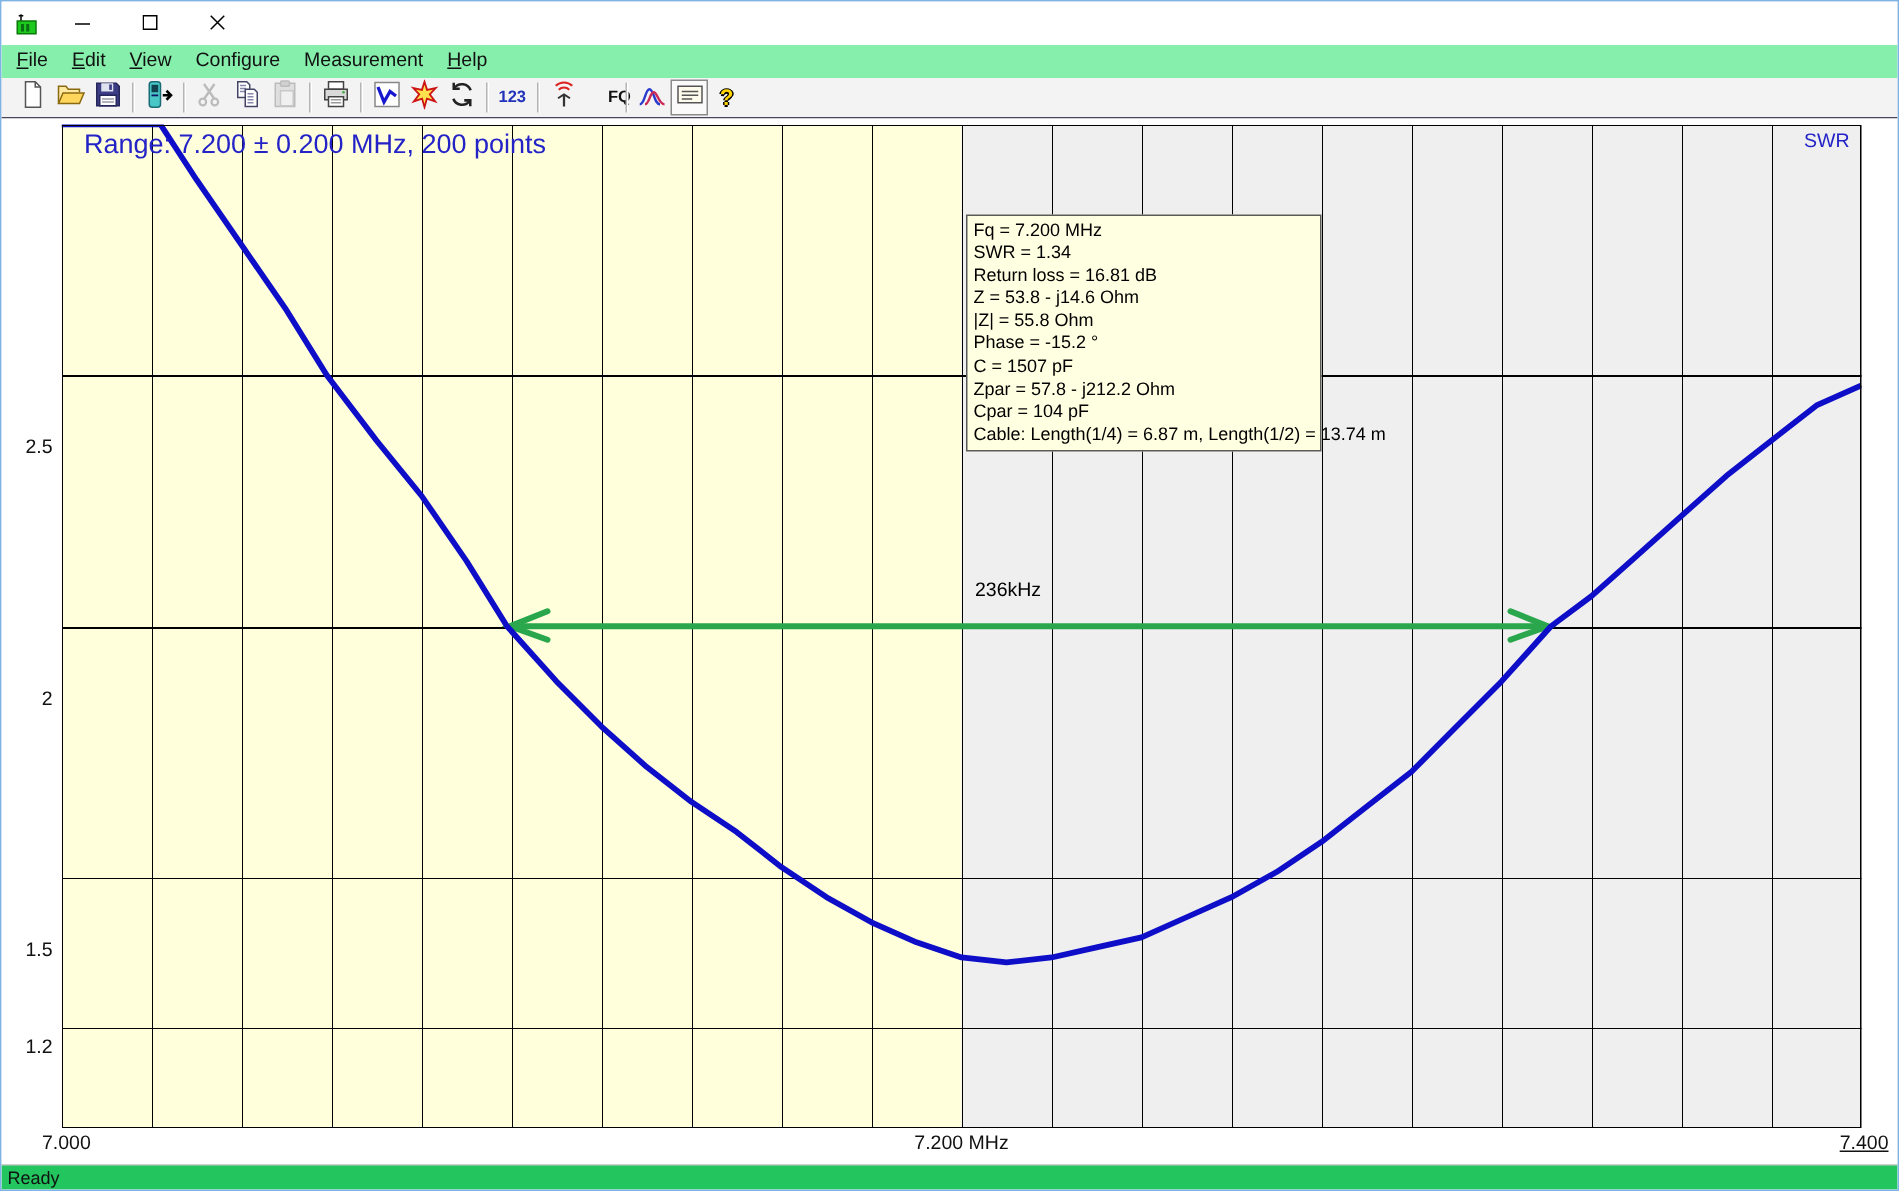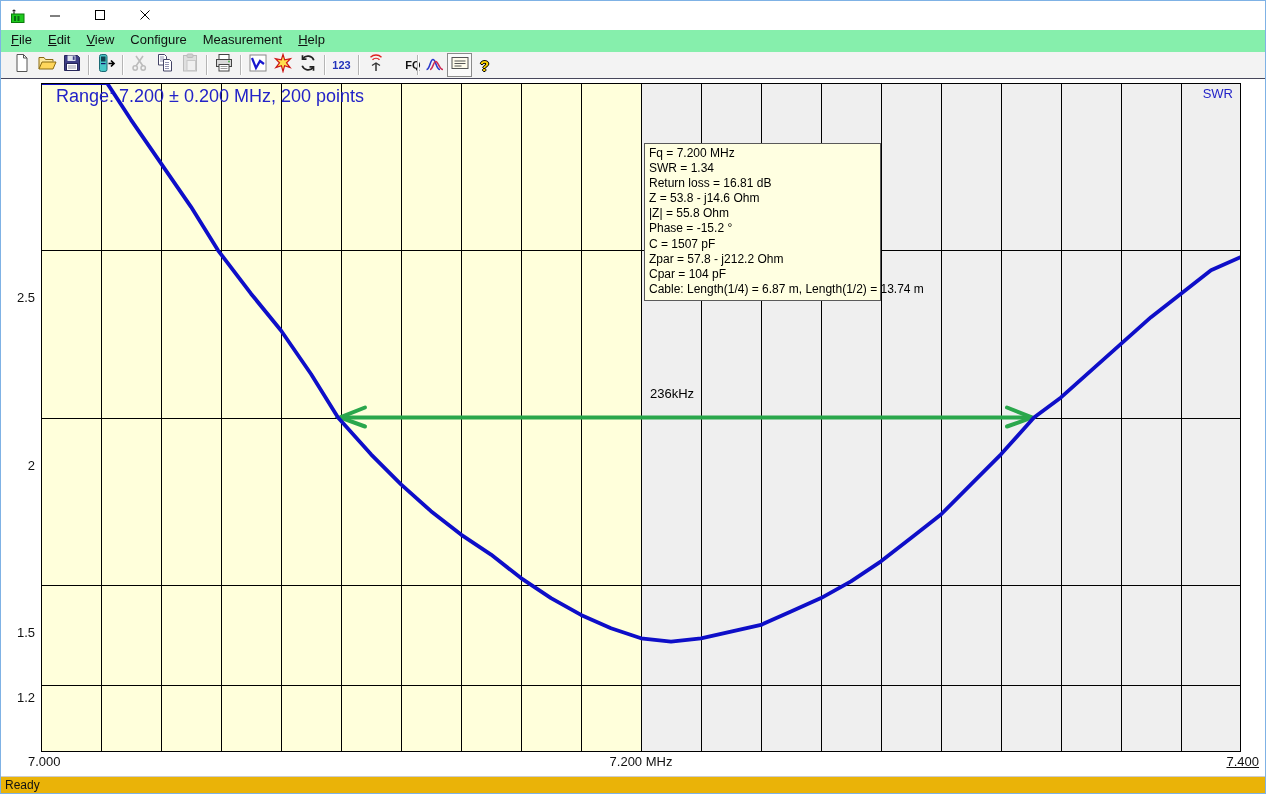--- a/index.html
+++ b/index.html
@@ -34,21 +34,21 @@
   .ylabel { position:absolute; left:0; width:34px; text-align:right; font-size:13px; color:#111;margin-top:48px; }
   .xlabel { position:absolute; font-size:13px; color:#111; white-space:nowrap; }
   .range-label { position:absolute; left:15px; top:3px; font-size:18px; white-space:nowrap; }
   .mode-label  { position:absolute; right:8px; top:3px; font-size:13px; font-weight:normal; }
   .tooltip {
     position:absolute; left:603px; top:60px; width:237px;
     background:#ffffe1; border:1px solid #5a5a5a; padding:2px 4px 3px 4px;
     font-size:12px; line-height:15.1px; color:#000; white-space:nowrap;
   }
   
-  .statusbar { height:17px; background:#eab308; border-top:1px solid #cdcdcd;
+  .statusbar { height:17px; background:#22c55e; border-top:1px solid #cdcdcd;
     font-size:12px; color:#111; display:flex; align-items:center; padding-left:4px; }
 </style>
 </head>
 <body>
 
 <div class="window">
 
   <div class="titlebar">
     <span class="app-icon">
       <svg viewBox="0 0 16 16" width="16" height="16">

